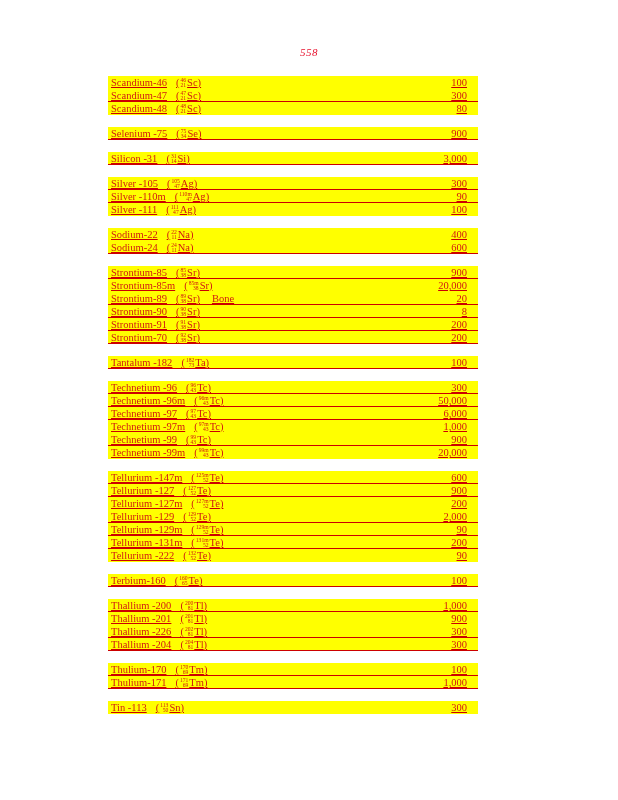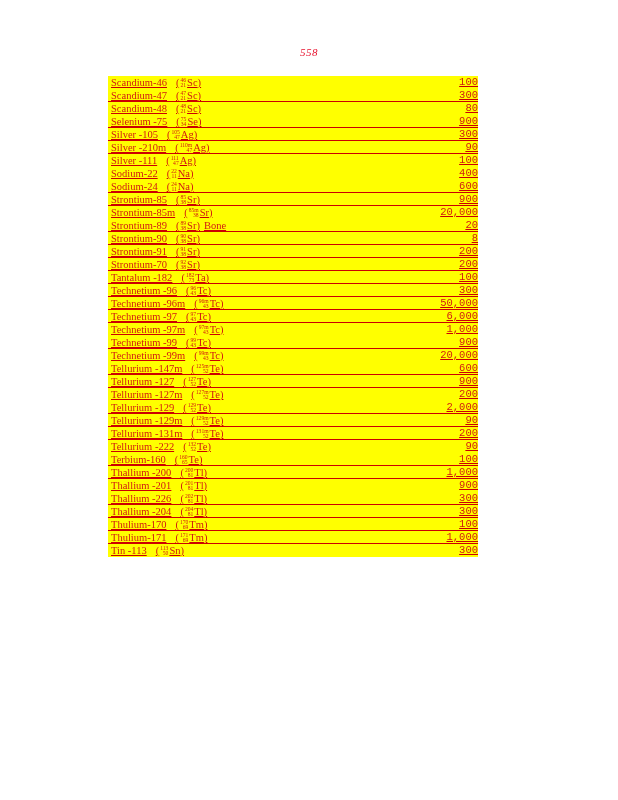--- a/index.html
+++ b/index.html
@@ -30,21 +30,21 @@
 
   #table-area {
     position: absolute;
     left: 108px;
     top: 76px;
     width: 370px;
   }
 
   .group {
     background: #a21caf;
-    margin-bottom: 0;
+    margin-bottom: 12px;
   }
 
   .row {
     position: relative;
     height: 13px;
     line-height: 13px;
     background: #ffff00;
     display: flex;
     align-items: center;
     justify-content: space-between;
@@ -65,25 +65,24 @@
 
   .label {
     padding-left: 3px;
     text-decoration: underline;
     text-decoration-color: #cc0000;
     text-underline-offset: 1px;
     display: inline-block;
   }
 
   .value {
-    padding-right: 0;
+    padding-right: 11px;
     text-decoration: underline;
     text-decoration-color: #cc0000;
     text-underline-offset: 1px;
-    font-family: Liberation Mono, monospace;
   }
 
   .name { }
   .gap-m { display:inline-block; width: 9px; }
 
   .nuc {
     display: inline-block;
     position: relative;
     vertical-align: middle;
     text-align: right;
@@ -99,21 +98,21 @@
   }
   .nuc .z {
     display: block;
     font-size: 5.6px;
     line-height: 5px;
     height: 5px;
     text-align: right;
   }
   .sym { }
   .paren { }
-  .suffix { padding-left: 4px; }
+  .suffix { padding-left: 12px; }
 </style>
 </head>
 <body>
 
 <div id="page-number">558</div>
 
 <div id="table-area">
     <div class="group">
       <div class="row">
         <span class="label"><span class="name">Scandium-46</span><span class="gap-m"></span><span class="paren">(</span><span class="nuc"><span class="a">46</span><span class="z">21</span></span><span class="sym">Sc</span><span class="paren">)</span></span>
@@ -129,25 +128,31 @@
       </div>
     </div>
     <div class="group">
       <div class="row rule">
         <span class="label"><span class="name">Selenium  -75</span><span class="gap-m"></span><span class="paren">(</span><span class="nuc"><span class="a">75</span><span class="z">34</span></span><span class="sym">Se</span><span class="paren">)</span></span>
         <span class="value">900</span>
       </div>
     </div>
     <div class="group">
       <div class="row rule">
+        <span class="label"><span class="name">Silicon  -31</span><span class="gap-m"></span><span class="paren">(</span><span class="nuc"><span class="a">31</span><span class="z">14</span></span><span class="sym">Si</span><span class="paren">)</span></span>
+        <span class="value">3,000</span>
+      </div>
+    </div>
+    <div class="group">
+      <div class="row rule">
         <span class="label"><span class="name">Silver  -105</span><span class="gap-m"></span><span class="paren">(</span><span class="nuc"><span class="a">105</span><span class="z">47</span></span><span class="sym">Ag</span><span class="paren">)</span></span>
         <span class="value">300</span>
       </div>
       <div class="row rule">
-        <span class="label"><span class="name">Silver  -210m</span><span class="gap-m"></span><span class="paren">(</span><span class="nuc"><span class="a">110m</span><span class="z">47</span></span><span class="sym">Ag</span><span class="paren">)</span></span>
+        <span class="label"><span class="name">Silver  -110m</span><span class="gap-m"></span><span class="paren">(</span><span class="nuc"><span class="a">110m</span><span class="z">47</span></span><span class="sym">Ag</span><span class="paren">)</span></span>
         <span class="value">90</span>
       </div>
       <div class="row">
         <span class="label"><span class="name">Silver  -111</span><span class="gap-m"></span><span class="paren">(</span><span class="nuc"><span class="a">111</span><span class="z">47</span></span><span class="sym">Ag</span><span class="paren">)</span></span>
         <span class="value">100</span>
       </div>
     </div>
     <div class="group">
       <div class="row">
         <span class="label"><span class="name">Sodium-22</span><span class="gap-m"></span><span class="paren">(</span><span class="nuc"><span class="a">22</span><span class="z">11</span></span><span class="sym">Na</span><span class="paren">)</span></span>

